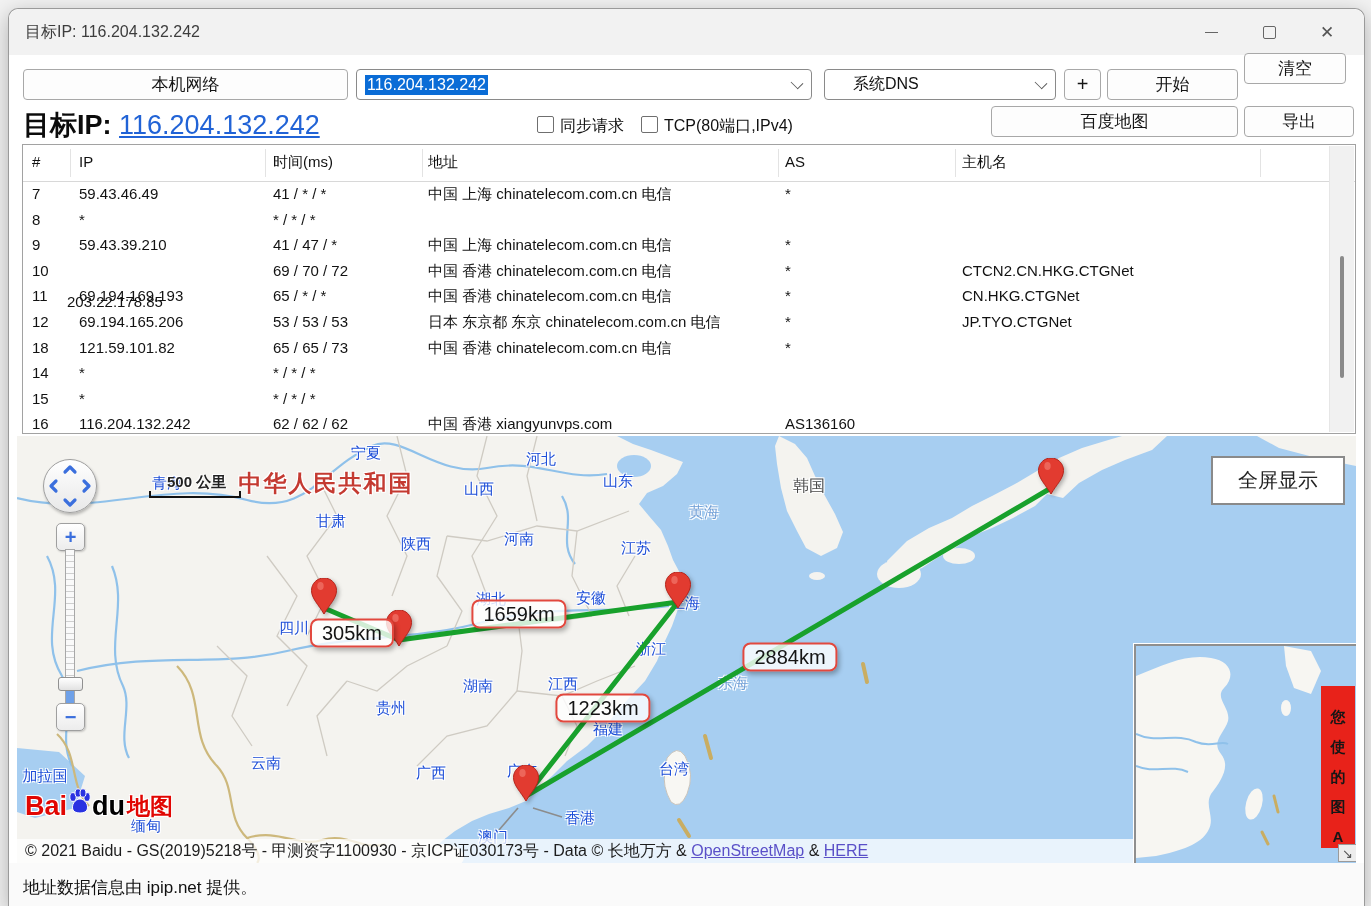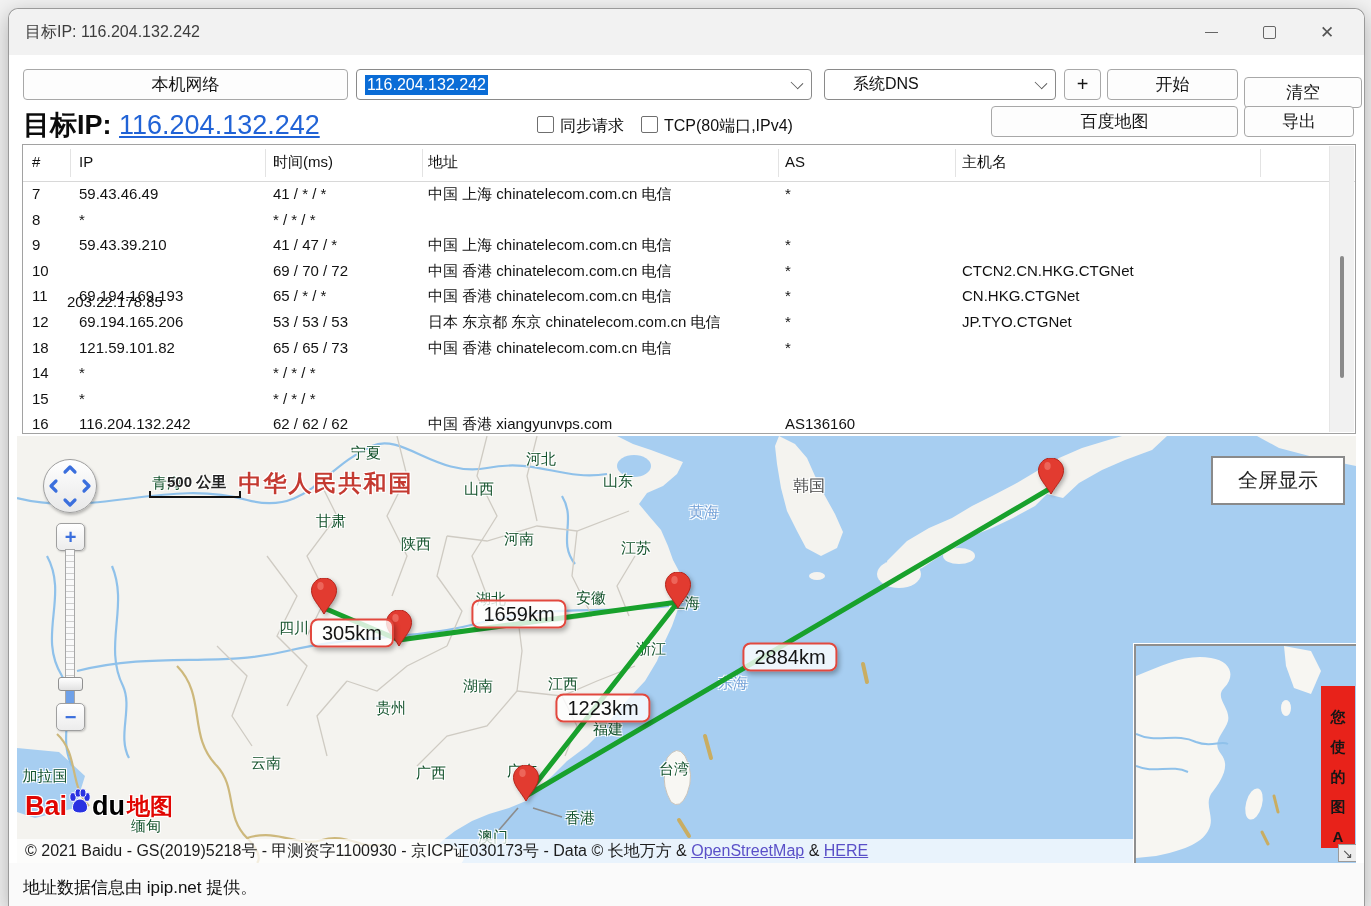--- a/index.html
+++ b/index.html
@@ -16,21 +16,21 @@
   
   .btn{position:absolute;height:31px;background:#fdfdfd;border:1px solid #a8a8a8;border-radius:4px;font-size:17px;color:#161616;display:flex;align-items:center;justify-content:center;box-sizing:border-box;}
   .combo{position:absolute;height:31px;background:#fff;border:1px solid #8a8a8a;border-radius:4px;box-sizing:border-box;display:flex;align-items:center;padding:0 8px;font-size:16px;color:#111;}
   .combo .chev{position:absolute;right:9px;top:8px;width:9px;height:9px;border-right:1.6px solid #555;border-bottom:1.6px solid #555;transform:rotate(45deg) scale(1,.8);}
   .sel-text{background:#0a6cd6;color:#fff;padding:1px 2px;font-size:16px;}
   .btn-local{left:14px;top:60px;width:325px;}
   .combo-ip{left:347px;top:60px;width:456px;}
   .combo-dns{left:815px;top:60px;width:232px;padding-left:28px;}
   .btn-plus{left:1055px;top:60px;width:37px;font-size:20px;}
   .btn-start{left:1098px;top:60px;width:131px;}
-  .btn-clear{left:1235px;top:68px;width:118px;}
+  .btn-clear{left:1235px;top:44px;width:102px;}
   .btn-baidumap{left:982px;top:97px;width:247px;}
   .btn-export{left:1235px;top:97px;width:110px;}
   .target-row{position:absolute;left:14px;top:98px;font-size:27px;color:#0b0b0b;white-space:nowrap;}
   .target-row .lbl{font-weight:600;}
   .target-row a{color:#2163d6;text-decoration:underline;font-weight:500;}
   .chk{position:absolute;top:107px;display:flex;align-items:flex-start;font-size:16px;color:#111;}
   .chk .box{width:15px;height:15px;border:1px solid #6f6f6f;background:#fff;margin-right:6px;border-radius:2px;}
   .chk-sync{left:528px;} .chk-tcp{left:632px;}
   
   .trace-table{position:absolute;left:13px;top:135px;width:1334px;height:290px;background:#fff;border:1px solid #a2a2a2;box-sizing:border-box;overflow:hidden;}
@@ -38,21 +38,21 @@
   .thead span{position:absolute;top:8px;font-size:15px;color:#111;}
   .hsep{position:absolute;top:4px;bottom:4px;width:1px;background:#e3e3e3;}
   .trow{position:absolute;left:0;right:26px;height:25.6px;}
   .trow span{position:absolute;top:4px;font-size:15px;color:#121212;white-space:nowrap;}
   .vscroll{position:absolute;right:1px;top:1px;bottom:1px;width:24px;background:#f1f1f1;border-left:1px solid #e6e6e6;}
   .vthumb{position:absolute;left:10px;width:4px;height:122px;top:110px;background:#8a8a8a;border-radius:2px;}
   
   .map{position:absolute;left:8px;top:427px;width:1339px;height:427px;background:#a7cef1;overflow:hidden;}
   .map-svg,.route-svg{position:absolute;left:0;top:0;}
   .route-svg{pointer-events:none;z-index:3;}
-  .map-label{position:absolute;transform:translate(-50%,-50%);font-size:15px;color:#14532d;white-space:nowrap;z-index:2;text-shadow:1px 1px 0 #fff,-1px -1px 0 #fff,1px -1px 0 #fff,-1px 1px 0 #fff;}
+  .map-label{position:absolute;transform:translate(-50%,-50%);font-size:15px;color:#1d4ed8;white-space:nowrap;z-index:2;text-shadow:1px 1px 0 #fff,-1px -1px 0 #fff,1px -1px 0 #fff,-1px 1px 0 #fff;}
   .map-label.sea{color:#6f9ed6;}
   .map-label.country{font-size:16px;color:#4a4a4a;}
   .map-label.nation{font-size:23px;font-weight:bold;color:#c43a31;letter-spacing:2px;z-index:2;}
   .marker{position:absolute;z-index:4;filter:drop-shadow(2px 2px 2px rgba(40,40,40,.35));}
   .dist-label{position:absolute;transform:translate(-50%,-50%);z-index:5;background:rgba(255,255,255,.8);border:2px solid #e2483e;border-radius:8px;padding:1px 10px;font-size:20px;color:#141414;white-space:nowrap;box-shadow:2px 3px 5px rgba(0,0,0,.3);}
   .scalebar{position:absolute;left:132px;top:51px;z-index:6;}
   .scalebar .txt{position:absolute;left:18px;top:-14px;font-size:15px;color:#222;font-weight:bold;text-shadow:1px 1px 0 #fff,-1px -1px 0 #fff;white-space:nowrap;}
   .scalebar .bar{position:absolute;left:0;top:4px;width:88px;height:5px;border-left:2px solid #111;border-right:2px solid #111;border-bottom:2px solid #111;}
   .pan-ctl{position:absolute;left:26px;top:23px;width:52px;height:52px;border-radius:50%;background:linear-gradient(#ffffff,#e8e8e8);border:1px solid #9f9f9f;box-shadow:1px 2px 3px rgba(0,0,0,.25);z-index:6;}
   .zoom-btn{position:absolute;width:27px;height:26px;background:linear-gradient(#ffffff,#ececec);border:1px solid #9f9f9f;border-radius:5px;color:#3b6fdd;font-size:20px;font-weight:bold;display:flex;align-items:center;justify-content:center;z-index:6;box-shadow:1px 1px 2px rgba(0,0,0,.2);}

